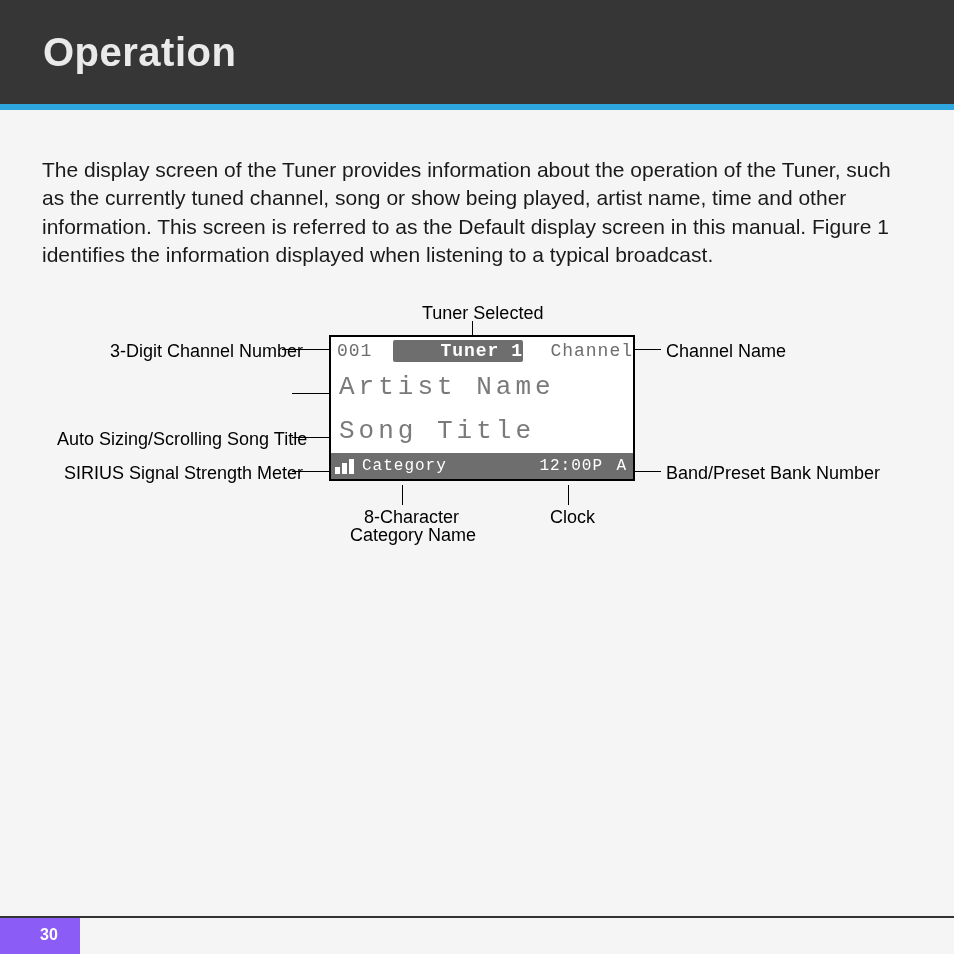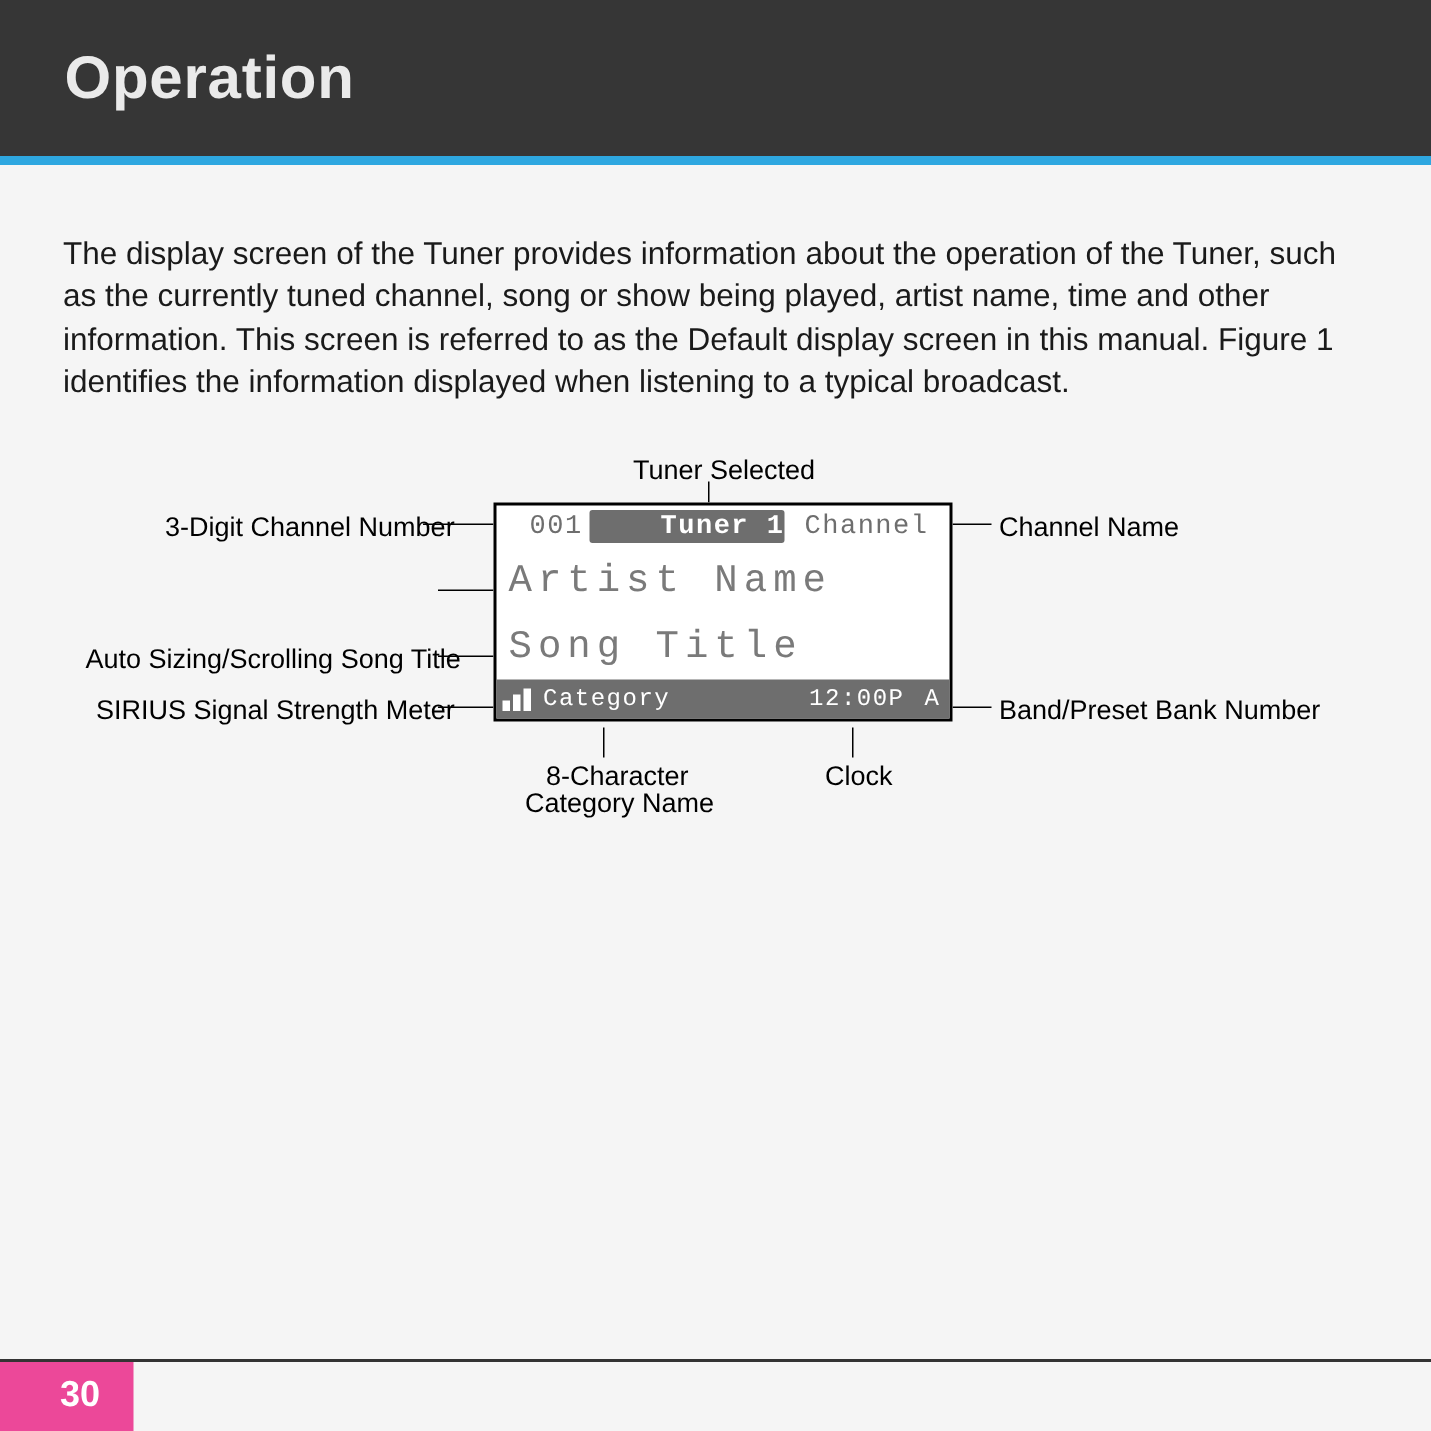--- a/index.html
+++ b/index.html
@@ -20,40 +20,40 @@
   .figure-wrap { position:relative; width:870px; height:330px; margin:34px auto 0 auto; }
   .callout { position:absolute; font-size:18px; color:#000; white-space:nowrap; }
   .figure-caption { text-align:center; font-weight:700; font-size:16px; margin-top:2px; }
 
   
   .lcd { position:absolute; left:287px; top:32px; width:306px; border:2px solid #000; background:#fff;
          font-family:"Courier New", monospace; }
   .lcd-row { display:flex; align-items:center; }
   .lcd-top { height:28px; }
   .lcd-top > span { font-size:18px; letter-spacing:1px; color:#6e6e6e; padding:0 4px; }
-  .lcd-top .ch-num { width:60px; text-align:left; padding-left:22px; }
+  .lcd-top .ch-num { width:60px; text-align:left; padding-left:6px; }
   .lcd-top .tuner-sel { flex:1; text-align:right; background:#6e6e6e; color:#fff; font-weight:bold; border-radius:2px; margin:3px 2px; padding:1px 0; }
-  .lcd-top .ch-name { width:108px; text-align:right; padding-right:14px; }
+  .lcd-top .ch-name { width:108px; text-align:right; padding-right:0; }
   .lcd-big { font-size:26px; letter-spacing:4px; color:#7a7a7a; padding:4px 8px; height:44px; }
   .lcd-bot { height:26px; background:#6e6e6e; color:#fff; font-size:16px; letter-spacing:1px; }
   .lcd-bot > span { padding:0 4px; }
   .sig { display:inline-flex; align-items:flex-end; gap:2px; padding:0 6px 0 6px; }
   .sig i { display:block; width:5px; background:#fff; }
   .sig i:nth-child(1){height:7px;} .sig i:nth-child(2){height:11px;} .sig i:nth-child(3){height:15px;}
   .lcd-bot .cat { flex:1; }
   .lcd-bot .clk { width:90px; text-align:right; }
   .lcd-bot .bank { width:26px; text-align:right; padding-right:6px; }
 
   
   .hline { position:absolute; height:1px; background:#000; }
   .vline { position:absolute; width:1px; background:#000; }
 
   
   .footer { position:absolute; left:0; bottom:0; width:954px; }
-  .footer .tab { background:#ec4899; color:#fff; font-weight:700; font-size:24px; display:inline-block; padding:8px 22px 10px 40px; }
+  .footer .tab { background:#8b5cf6; color:#fff; font-weight:700; font-size:16px; display:inline-block; padding:8px 22px 10px 40px; }
   .footer .rule { height:2px; background:#333; }
 </style>
 </head>
 <body>
 
 <div class="banner">
   <h1>Operation</h1>
 </div>
 <div class="accent-bar"></div>
 

